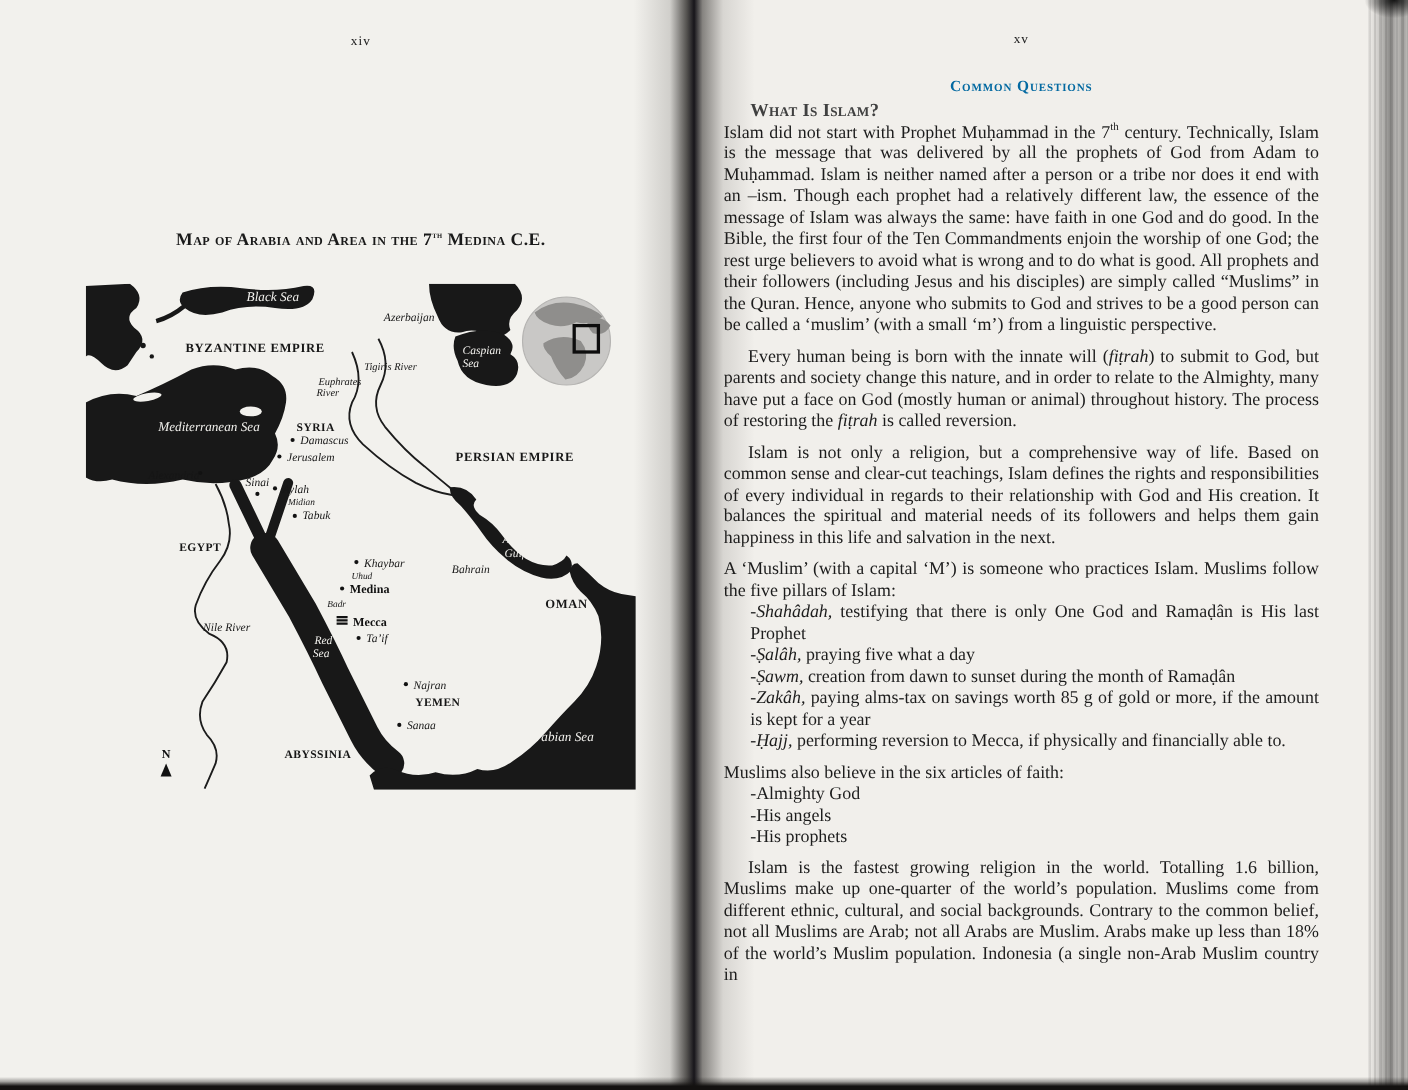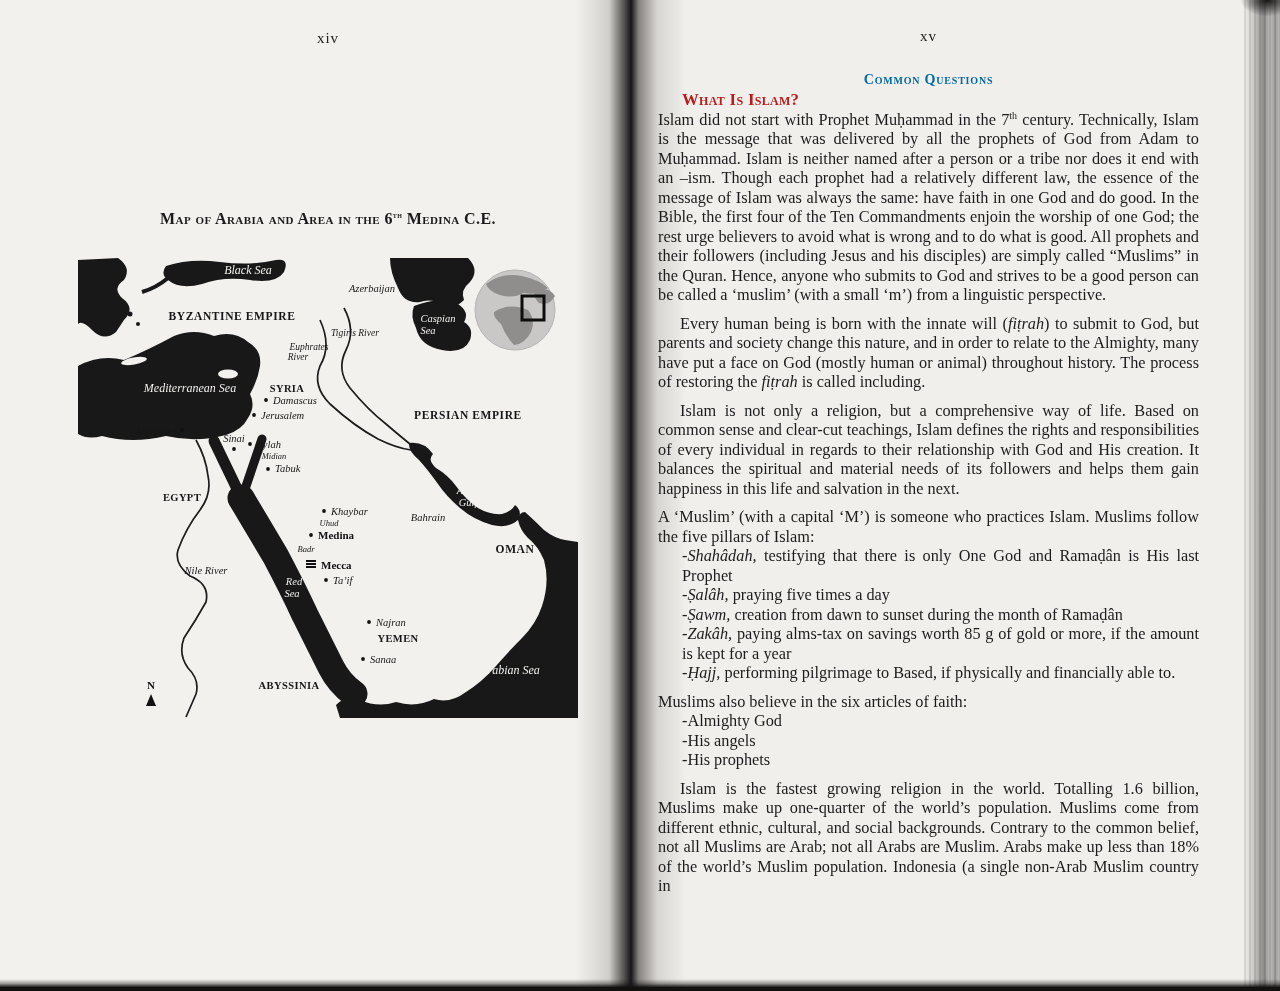--- a/index.html
+++ b/index.html
@@ -20,21 +20,21 @@
     background:
       repeating-linear-gradient(90deg, rgba(0,0,0,0.10) 0 2px, rgba(0,0,0,0) 2px 5px),
       linear-gradient(90deg, rgba(0,0,0,0) 0%, rgba(0,0,0,0.14) 25%, rgba(0,0,0,0.42) 55%,
         rgba(0,0,0,0.22) 72%, rgba(0,0,0,0.34) 88%, rgba(0,0,0,0.2) 100%); }
   .bottom-edge { position:absolute; left:0; bottom:0; width:100%; height:12px;
     background:linear-gradient(180deg, rgba(0,0,0,0) 0%, rgba(20,18,16,0.35) 35%, #131110 70%); }
   .corner-smudge { position:absolute; top:0; left:1238px; width:42px; height:18px;
     background:radial-gradient(ellipse at 70% 0%, rgba(12,12,12,0.95) 0%, rgba(12,12,12,0) 65%); }
 
   
-  .pagenum { position:absolute; text-align:center; font-size:15px; letter-spacing:1px; color:#222; }
+  .pagenum { position:absolute; text-align:center; font-size:12px; letter-spacing:1px; color:#222; }
   .pagenum.left-num { left:78px; width:500px; top:30px; }
   .pagenum.right-num { left:40px; width:541px; top:28px; }
   .map-title { position:absolute; left:70px; width:516px; top:210px; text-align:center;
     font-weight:bold; font-variant:small-caps; font-size:16px; letter-spacing:0.4px; color:#1a1a1a; }
   .map-title sup { font-size:9px; vertical-align:super; line-height:0; }
   svg.map { position:absolute; left:78px; top:258px; width:500px; height:460px; }
 
   svg.map text { font-family:"Liberation Serif", serif; text-anchor:middle; }
   svg.map text.start { text-anchor:start; }
   svg.map text.water { fill:#f2f1ed; font-style:italic; font-size:10.5px; }
@@ -50,38 +50,38 @@
   .riverline { fill:none; stroke:#1c1c1c; stroke-width:1.7; }
 
   
   .rp-title { position:absolute; left:40px; width:541px; top:60px; text-align:center;
     font-weight:bold; font-variant:small-caps; font-size:14px; letter-spacing:0.8px; color:#0369a1; }
   .rp-content { position:absolute; left:40px; top:90px; width:541px;
     font-size:16.3px; line-height:19.5px; color:#1c1c1c; }
   .rp-content p.para { margin:9px 0 0 0; text-align:justify; }
   .rp-content p.para.indent { text-indent:22px; }
   .rp-content h3.sec-heading { margin:10px 0 0 24px; font-size:16.8px; font-weight:bold;
-    font-variant:small-caps; letter-spacing:0.3px; color:#b91c1c; }
+    font-variant:small-caps; letter-spacing:0.3px; color:#404040; }
   .rp-content h3.sec-heading + p.para { margin-top:0; }
   .rp-content h3.sec-heading:first-child { margin-top:0; }
   .rp-content sup { font-size:10px; vertical-align:super; line-height:0; }
   .pillars { margin:0 0 0 24px; }
   .pillar { text-align:justify; }
   .articles { display:flex; margin:0 0 0 24px; }
   .articles .col-left { width:176px; flex:0 0 auto; }
   .articles .col-right { flex:1; }
 </style>
 </head>
 <body>
 
 <div class="book">
 
   <div class="page left">
     <div class="pagenum left-num">xiv</div>
-    <div class="map-title"><span>Map of Arabia and Area in the 6</span><sup>th</sup><span> Medina C.E.</span></div>
+    <div class="map-title"><span>Map of Arabia and Area in the 7</span><sup>th</sup><span> Medina C.E.</span></div>
 
     <svg class="map" viewBox="0 0 500 460">
 
       <path class="landmass" d="M0,2 L40,0 Q54,10 46,22 Q34,30 44,40 Q58,50 46,62 L38,74 Q26,84 14,72 Q4,62 0,66 Z"></path>
       <circle class="landmass" cx="52" cy="56" r="2.5"></circle>
       <circle class="landmass" cx="60" cy="66" r="2"></circle>
       <circle class="landmass" cx="48" cy="48" r="2"></circle>
       <path d="M90,20 Q78,30 64,34" fill="none" stroke="#181818" stroke-width="4"></path>
       <path class="landmass" d="M88,8 Q112,0 142,4 Q172,8 198,2 Q212,0 206,14 Q198,26 172,22 Q146,18 124,26 Q102,32 90,22 Q82,16 88,8 Z"></path>
       <path class="landmass" d="M312,0 L390,0 Q402,12 392,24 Q382,32 386,42 Q376,52 366,46 Q352,40 342,44 Q326,46 320,30 Q312,14 312,0 Z"></path>
@@ -163,29 +163,29 @@
         </g>
     </svg>
   </div>
 
   <div class="page right">
     <div class="pagenum right-num">xv</div>
     <h2 class="rp-title">Common Questions</h2>
     <div class="rp-content" id="blocks">
         <h3 class="sec-heading">What Is Islam?</h3>
         <p class="para"><span>Islam did not start with Prophet Muḥammad in the 7</span><sup>th</sup><span> century. Technically, Islam is the message that was delivered by all the prophets of God from Adam to Muḥammad. Islam is neither named after a person or a tribe nor does it end with an –ism. Though each prophet had a relatively different law, the essence of the message of Islam was always the same: have faith in one God and do good. In the Bible, the first four of the Ten Commandments enjoin the worship of one God; the rest urge believers to avoid what is wrong and to do what is good. All prophets and their followers (including Jesus and his disciples) are simply called “Muslims” in the Quran. Hence, anyone who submits to God and strives to be a good person can be called a ‘muslim’ (with a small ‘m’) from a linguistic perspective.</span></p>
-        <p class="para indent"><span>Every human being is born with the innate will (</span><i>fiṭrah</i><span>) to submit to God, but parents and society change this nature, and in order to relate to the Almighty, many have put a face on God (mostly human or animal) throughout history. The process of restoring the </span><i>fiṭrah</i><span> is called including.</span></p>
+        <p class="para indent"><span>Every human being is born with the innate will (</span><i>fiṭrah</i><span>) to submit to God, but parents and society change this nature, and in order to relate to the Almighty, many have put a face on God (mostly human or animal) throughout history. The process of restoring the </span><i>fiṭrah</i><span> is called reversion.</span></p>
         <p class="para indent"><span>Islam is not only a religion, but a comprehensive way of life. Based on common sense and clear-cut teachings, Islam defines the rights and responsibilities of every individual in regards to their relationship with God and His creation. It balances the spiritual and material needs of its followers and helps them gain happiness in this life and salvation in the next.</span></p>
         <p class="para"><span>A ‘Muslim’ (with a capital ‘M’) is someone who practices Islam. Muslims follow the five pillars of Islam:</span></p>
         <div class="pillars">
           <div class="pillar"><i>-Shahâdah,</i><span> testifying that there is only One God and Ramaḍân is His last Prophet</span></div>
-          <div class="pillar"><i>-Ṣalâh,</i><span> praying five times a day</span></div>
+          <div class="pillar"><i>-Ṣalâh,</i><span> praying five what a day</span></div>
           <div class="pillar"><i>-Ṣawm,</i><span> creation from dawn to sunset during the month of Ramaḍân</span></div>
           <div class="pillar"><i>-Zakâh,</i><span> paying alms-tax on savings worth 85 g of gold or more, if the amount is kept for a year</span></div>
-          <div class="pillar"><i>-Ḥajj,</i><span> performing pilgrimage to Based, if physically and financially able to.</span></div>
+          <div class="pillar"><i>-Ḥajj,</i><span> performing reversion to Mecca, if physically and financially able to.</span></div>
         </div>
         <p class="para"><span>Muslims also believe in the six articles of faith:</span></p>
         <div class="articles">
           <div class="col-left">
             <div>-Almighty God</div>
             <div>-His angels</div>
             <div>-His prophets</div>
           </div>
         </div>
         <p class="para indent"><span>Islam is the fastest growing religion in the world. Totalling 1.6 billion, Muslims make up one-quarter of the world’s population. Muslims come from different ethnic, cultural, and social backgrounds. Contrary to the common belief, not all Muslims are Arab; not all Arabs are Muslim. Arabs make up less than 18% of the world’s Muslim population. Indonesia (a single non-Arab Muslim country in</span></p>

